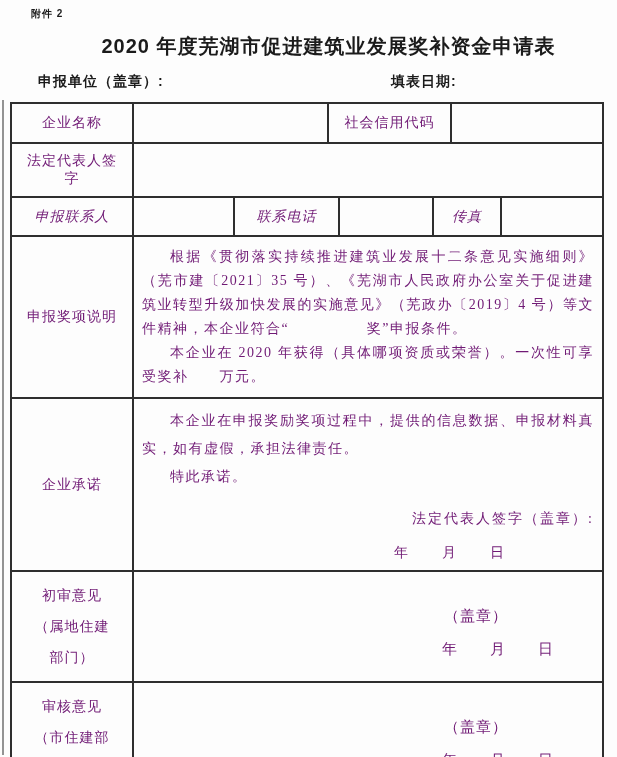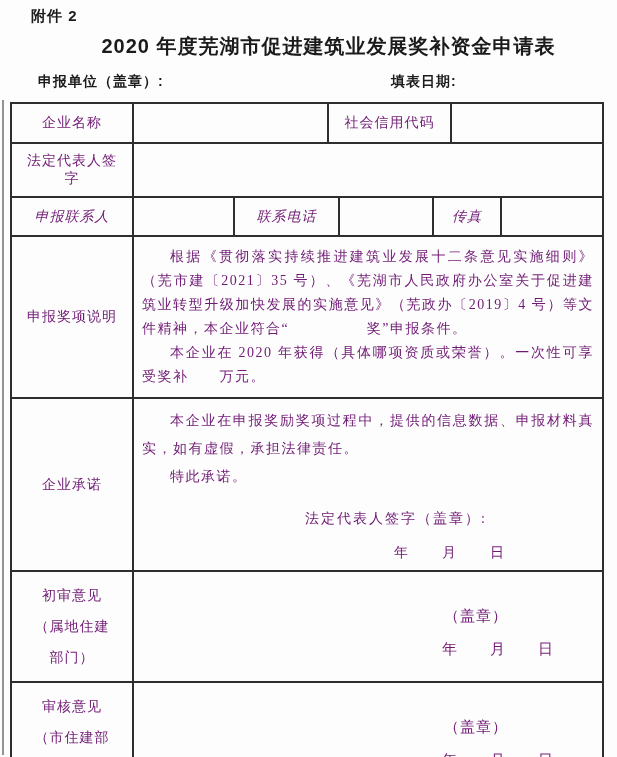--- a/index.html
+++ b/index.html
@@ -7,21 +7,21 @@
     position:relative;
     width:617px; height:757px;
     background:#fdfdfd;
     color:#1b1b1b;
     font-family:"Liberation Serif","DejaVu Serif",serif;
     overflow:hidden;
   }
   .attachment {
     position:absolute; left:31px; top:7px;
     font-family:"Liberation Sans","DejaVu Sans",sans-serif;
-    font-weight:bold; font-size:15px; letter-spacing:1px;
+    font-weight:bold; font-size:10px; letter-spacing:1px;
   }
   .form-title {
     position:absolute; left:0; top:33px; width:617px; margin:0;
     text-align:center;
     font-family:"Liberation Sans","DejaVu Sans",sans-serif;
     font-weight:bold; font-size:20px; letter-spacing:1px;padding-left:20px;
   }
   .subheader {
     position:absolute; left:6px; top:73px; width:617px; height:22px;
     font-family:"Liberation Sans","DejaVu Sans",sans-serif;
@@ -53,21 +53,21 @@
   tr.r3 { height:39px;font-style:italic; }
   tr.r4 { height:146px; }
   tr.r5 { height:167px; }
   tr.r6 { height:86px; }
   tr.r7 { height:105px; }
 
   td.content { vertical-align:top; padding:6px 10px 4px 10px; }
   td.content p.para { margin:0; text-indent:2em; text-align:justify; }
   .award-cell p.para { line-height:24px; letter-spacing:1.5px; }
   .commit-cell p.para { line-height:28px; letter-spacing:1.5px; }
-  .sign-line { margin:19px 0 16px 163px; letter-spacing:2px; white-space:nowrap; }
+  .sign-line { margin:19px 0 16px 163px; letter-spacing:2px; white-space:nowrap;text-align:right; }
   .commit-date-line { margin:8px 0 0 252px; letter-spacing:2px; white-space:nowrap; }
 
   td.seal-cell { vertical-align:bottom;border-radius:31px; }
   .seal-block { margin:0 0 14px 300px; width:120px; text-align:left; }
   .seal-block .seal-label { margin:0 0 14px 2px; font-size:15px; letter-spacing:1px; }
   .seal-block .seal-date { margin:0; font-size:15px; letter-spacing:1px; white-space:nowrap; }
 
   
   .scan-edge-line {
     position:absolute; left:2px; top:100px;

